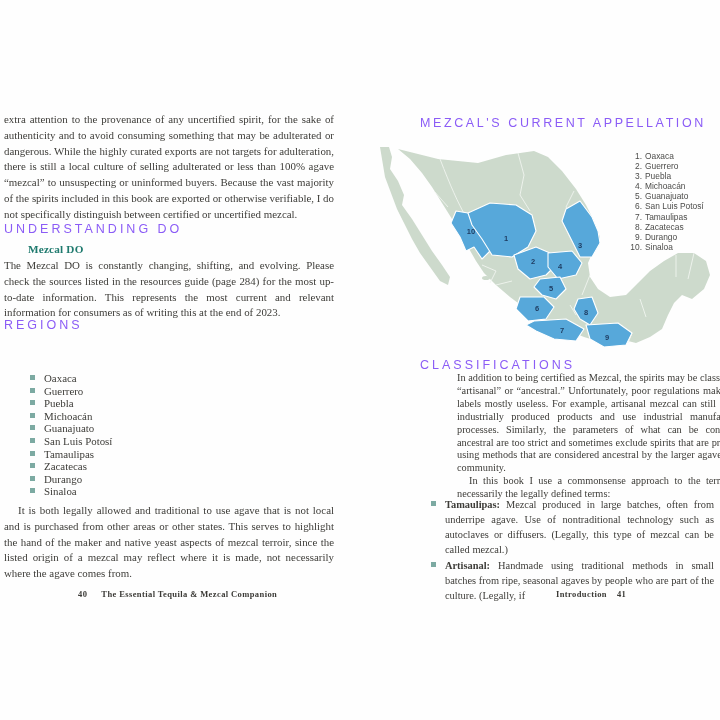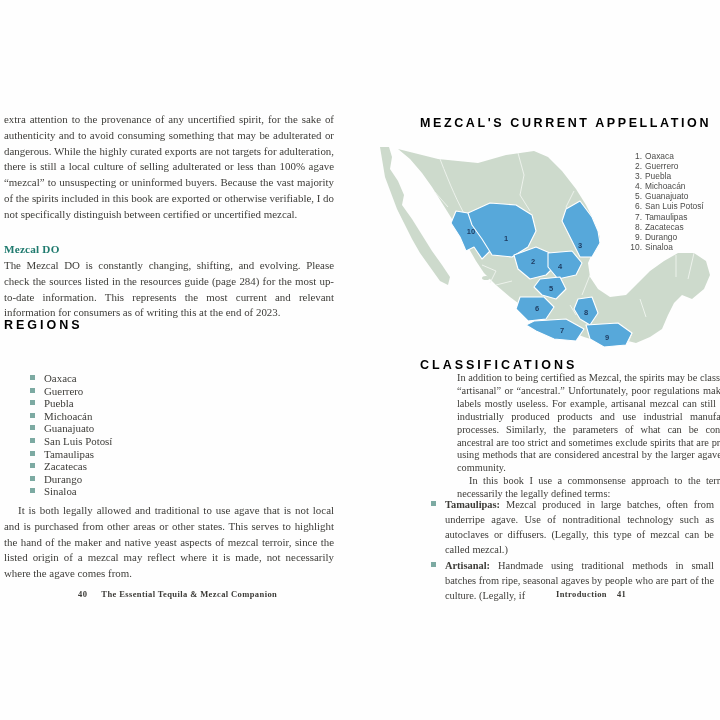--- a/index.html
+++ b/index.html
@@ -1,23 +1,23 @@
 <!DOCTYPE html>
 <html><head>
 <meta charset="utf-8">
 <style>
   html,body{margin:0;padding:0;background:#ffffff;}
   .spread{position:relative;width:720px;height:720px;background:#fefefe;overflow:hidden;
           font-family:"Liberation Serif", serif;color:#3d3c38;}
   .abs{position:absolute;}
   .body-text{font-size:10.9px;line-height:15.8px;text-align:justify;}
   .rp-text{font-size:10.3px;line-height:12.9px;text-align:justify;}
-  .section-head{font-family:"Liberation Sans", sans-serif;font-weight:bold;font-size:12.5px;
-                letter-spacing:3px;color:#000000;white-space:nowrap;}
-  .sub-head{font-weight:bold;font-size:11.2px;color:#1f7a6e;letter-spacing:0.2px;}
+  .section-head{font-family:"Liberation Sans", sans-serif;font-weight:normal;font-size:12.5px;
+                letter-spacing:3px;color:#8b5cf6;white-space:nowrap;}
+  .sub-head{font-weight:bold;font-size:11.2px;color:#1f7a6e;letter-spacing:0.2px;margin-left:24px;}
   .indent{text-indent:14px;}
   .indent-sm{text-indent:12px;}
   ul.plain{list-style:none;margin:0;padding:0;}
   .li-row{display:flex;align-items:flex-start;}
   .sq{flex:0 0 auto;width:5px;height:5px;background:#7caaa2;margin-right:9px;margin-top:4px;}
   .regions-list .li-row{line-height:12.6px;font-size:10.9px;}
   .regions-list .sq{margin-top:3px;}
   .terms-list .li-row{line-height:15px;font-size:10.4px;margin-bottom:1px;}
   .terms-list .term-body{text-align:justify;}
   .term-lead{font-weight:bold;}
@@ -33,20 +33,21 @@
   .inner-border{fill:none;stroke:#f2f6f1;stroke-width:0.9;opacity:0.95;}
   .do-state{fill:#57a8da;stroke:#ffffff;stroke-width:1.1;stroke-linejoin:round;}
 </style>
 </head>
 <body>
 
 <div class="spread">
 
   <p class="abs body-text" style="left:4px;top:112px;width:330px;margin:0;">extra attention to the provenance of any uncertified spirit, for the sake of authenticity and to avoid consuming something that may be adulterated or dangerous. While the highly curated exports are not targets for adulteration, there is still a local culture of selling adulterated or less than 100% agave “mezcal” to unsuspecting or uninformed buyers. Because the vast majority of the spirits included in this book are exported or otherwise verifiable, I do not specifically distinguish between certified or uncertified mezcal.</p>
 
+  <div class="abs section-head" style="left:4px;top:222px;">UNDERSTANDING DO</div>
 
   <div class="abs sub-head" style="left:4px;top:243px;">Mezcal DO</div>
 
   <p class="abs body-text" style="left:4px;top:258px;width:330px;margin:0;">The Mezcal DO is constantly changing, shifting, and evolving. Please check the sources listed in the resources guide (page 284) for the most up-to-date information. This represents the most current and relevant information for consumers as of writing this at the end of 2023.</p>
 
   <div class="abs section-head" style="left:4px;top:318px;">REGIONS</div>
 
 
   <ul class="abs plain regions-list" style="left:30px;top:372px;width:280px;">
     <li class="li-row">

